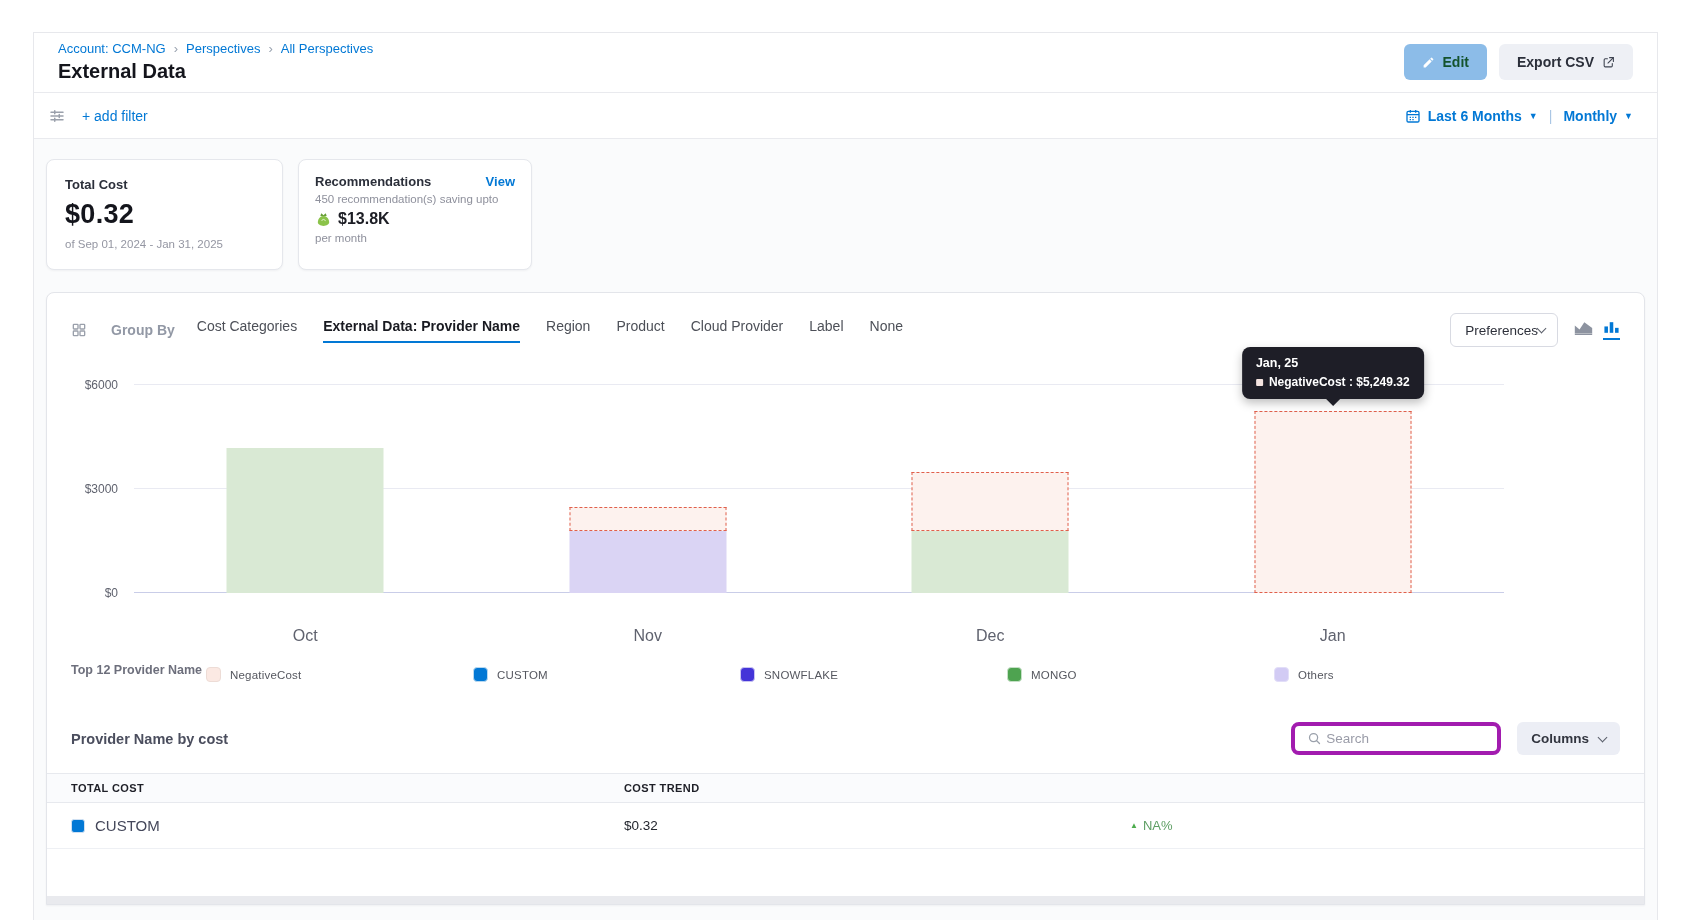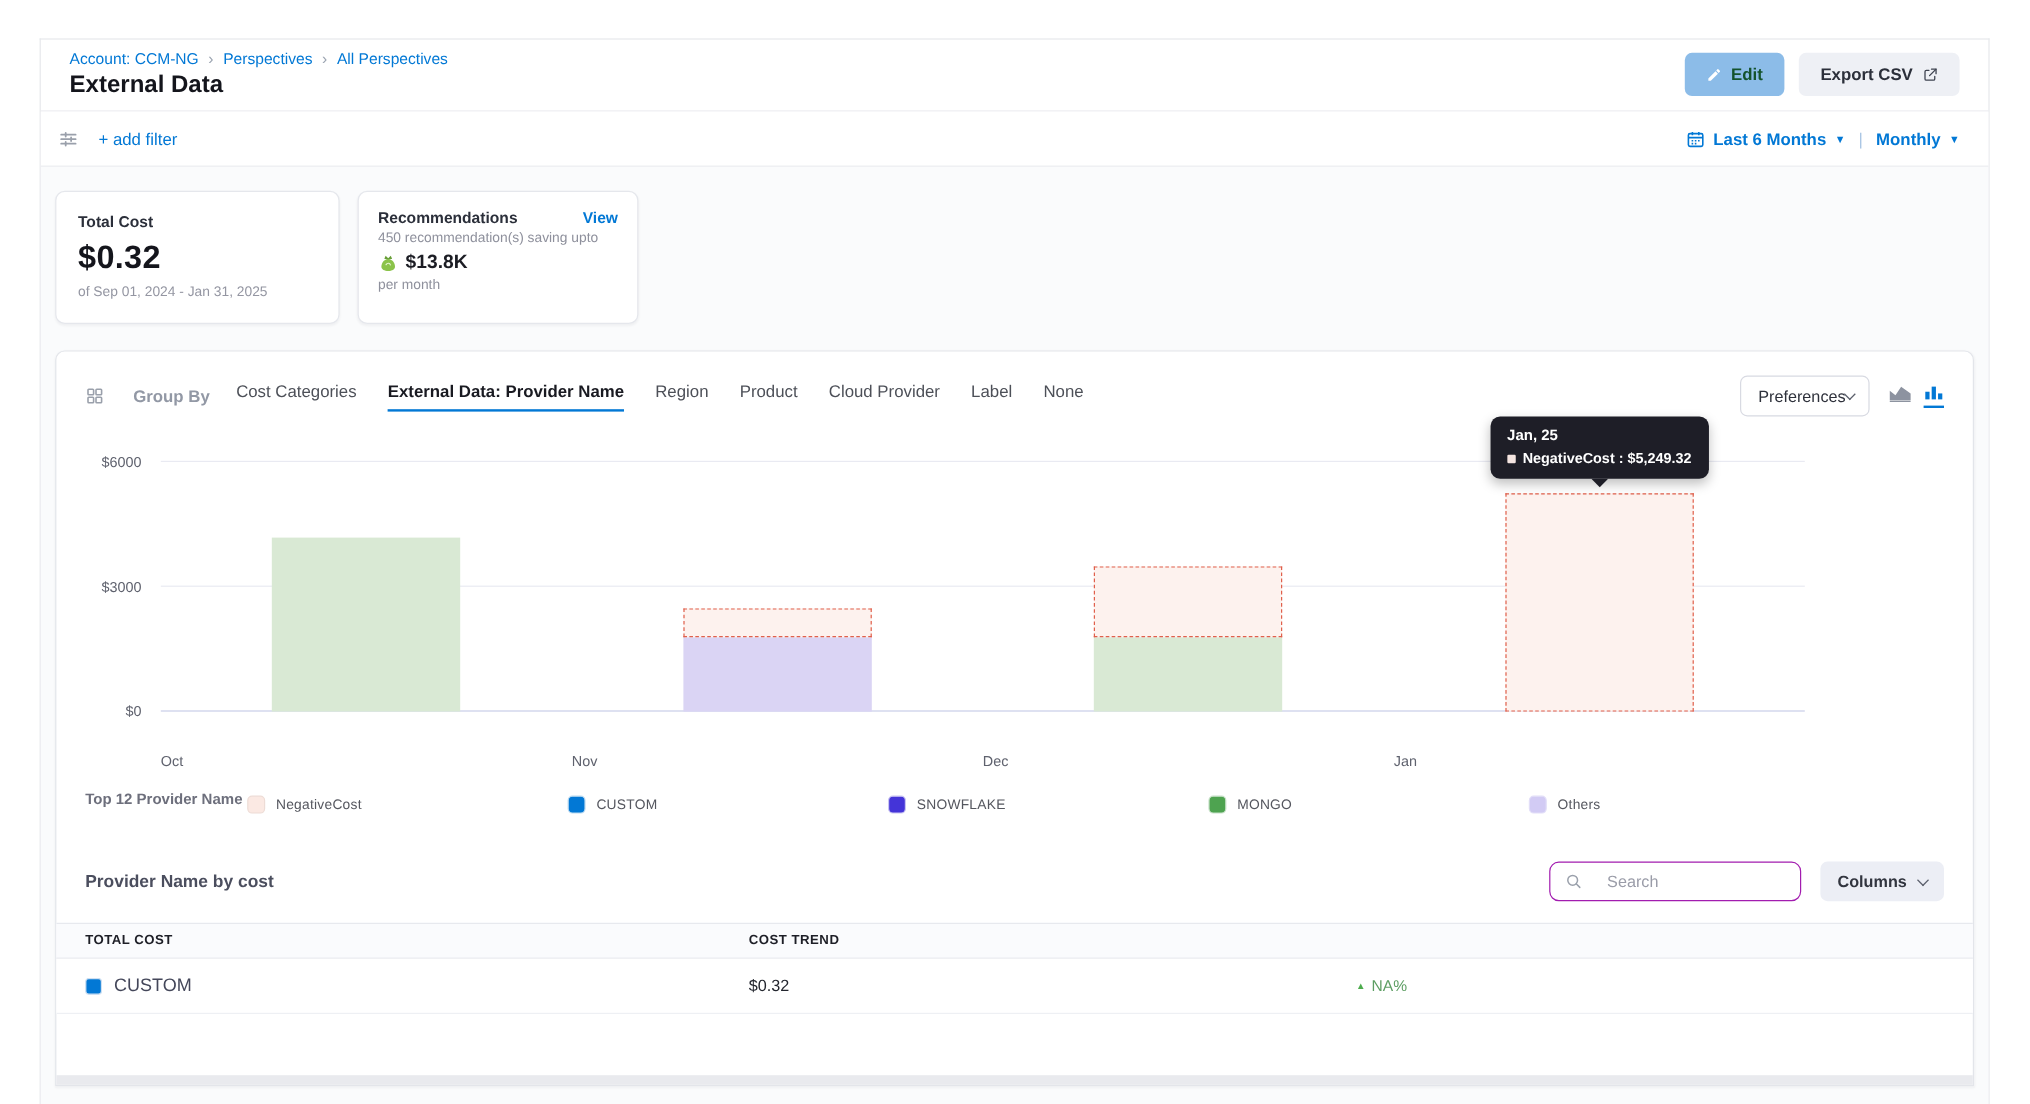--- a/index.html
+++ b/index.html
@@ -64,43 +64,43 @@
   
   .chart-area { position:relative; margin:14px 140px 0 24px; height:262px; }
   .y-axis { position:absolute; left:0; top:0; width:55px; height:232px; }
   .ytick { position:absolute; right:8px; font-size:12px; color:#5f626e; text-align:right; }
   .chart-plot { position:absolute; left:63px; right:0; top:0; height:232px; overflow:visible; }
   .gridline { position:absolute; left:0; right:0; height:1px; background:#e9eaf2; }
   .gridline.baseline { background:#c9cde8; }
   .bar-seg { position:absolute; width:157px; transform:translateX(-50%); }
   .bar-seg.dashed { border:1.5px dashed #e0604c; }
   .x-labels { display:flex; margin:4px 140px 0 87px; }
-  .xtick { flex:1; font-size:12px; color:#5f626e; }
+  .xtick { flex:1; text-align:center; font-size:16px; color:#5f626e; }
 
   .tooltip { position:absolute; transform:translateX(-50%); background:#1e1e27; color:#fff; border-radius:8px;
     padding:9px 14px 10px 14px; white-space:nowrap; z-index:5; box-shadow:0 4px 10px rgba(0,0,0,.25); }
   .tt-title { font-size:12.5px; font-weight:bold; }
   .tt-row { display:flex; align-items:center; gap:6px; font-size:12px; font-weight:bold; margin-top:5px; }
   .tt-marker { width:7px; height:7px; border-radius:1px; display:inline-block; }
   .tt-arrow { position:absolute; left:50%; bottom:-7px; transform:translateX(-50%);
     border-left:7px solid transparent; border-right:7px solid transparent; border-top:7px solid #1e1e27; }
 
   
   .legend-row { display:flex; align-items:flex-start; margin:16px 24px 0 24px; }
   .legend-title { width:135px; font-size:12.5px; font-weight:bold; color:#6d6f7c; line-height:1.45; }
   .legend-item { width:267px; display:flex; align-items:center; gap:9px; margin-top:6px; cursor:pointer; }
   .legend-swatch { width:15px; height:15px; border-radius:4px; border:1px solid transparent; }
   .legend-label { font-size:11.5px; color:#55575f; letter-spacing:.2px; }
 
   
   .table-head-row { display:flex; align-items:center; margin:40px 24px 0 24px; }
   .table-title { font-size:14.5px; font-weight:bold; color:#4b4e5e; }
   .table-tools { margin-left:auto; display:flex; align-items:center; gap:16px; }
-  .search-box { display:flex; align-items:center; gap:20px; width:210px; height:33px;
-    border:1px solid #a21caf; border-radius:8px; padding:0 12px; background:#fff; }
+  .search-box { display:flex; align-items:center; gap:4px; width:210px; height:33px;
+    border:4px solid #a21caf; border-radius:8px; padding:0 12px; background:#fff; }
   .search-box input { border:none; outline:none; font-size:13.5px; color:#3a3e4a; width:150px;
     font-family:inherit; background:transparent; }
   .search-box input::placeholder { color:#9a9ca8; }
   .columns-btn { display:flex; align-items:center; gap:10px; background:#eceef5; border:none; border-radius:6px;
     height:33px; padding:0 14px; font-size:13.5px; color:#32353f; font-weight:bold; cursor:pointer; font-family:inherit; }
 
   .tbl-header { display:grid; grid-template-columns:553px 506px 1fr; margin-top:18px; padding:0 24px;
     height:30px; align-items:center; background:#fafbfd; border-top:1px solid #e7e9ee; border-bottom:1px solid #e7e9ee; }
   .tbl-header span { font-size:11px; font-weight:bold; color:#1e1f27; letter-spacing:.4px; }
   .tbl-row { display:grid; grid-template-columns:553px 506px 1fr; padding:0 24px; height:46px;

